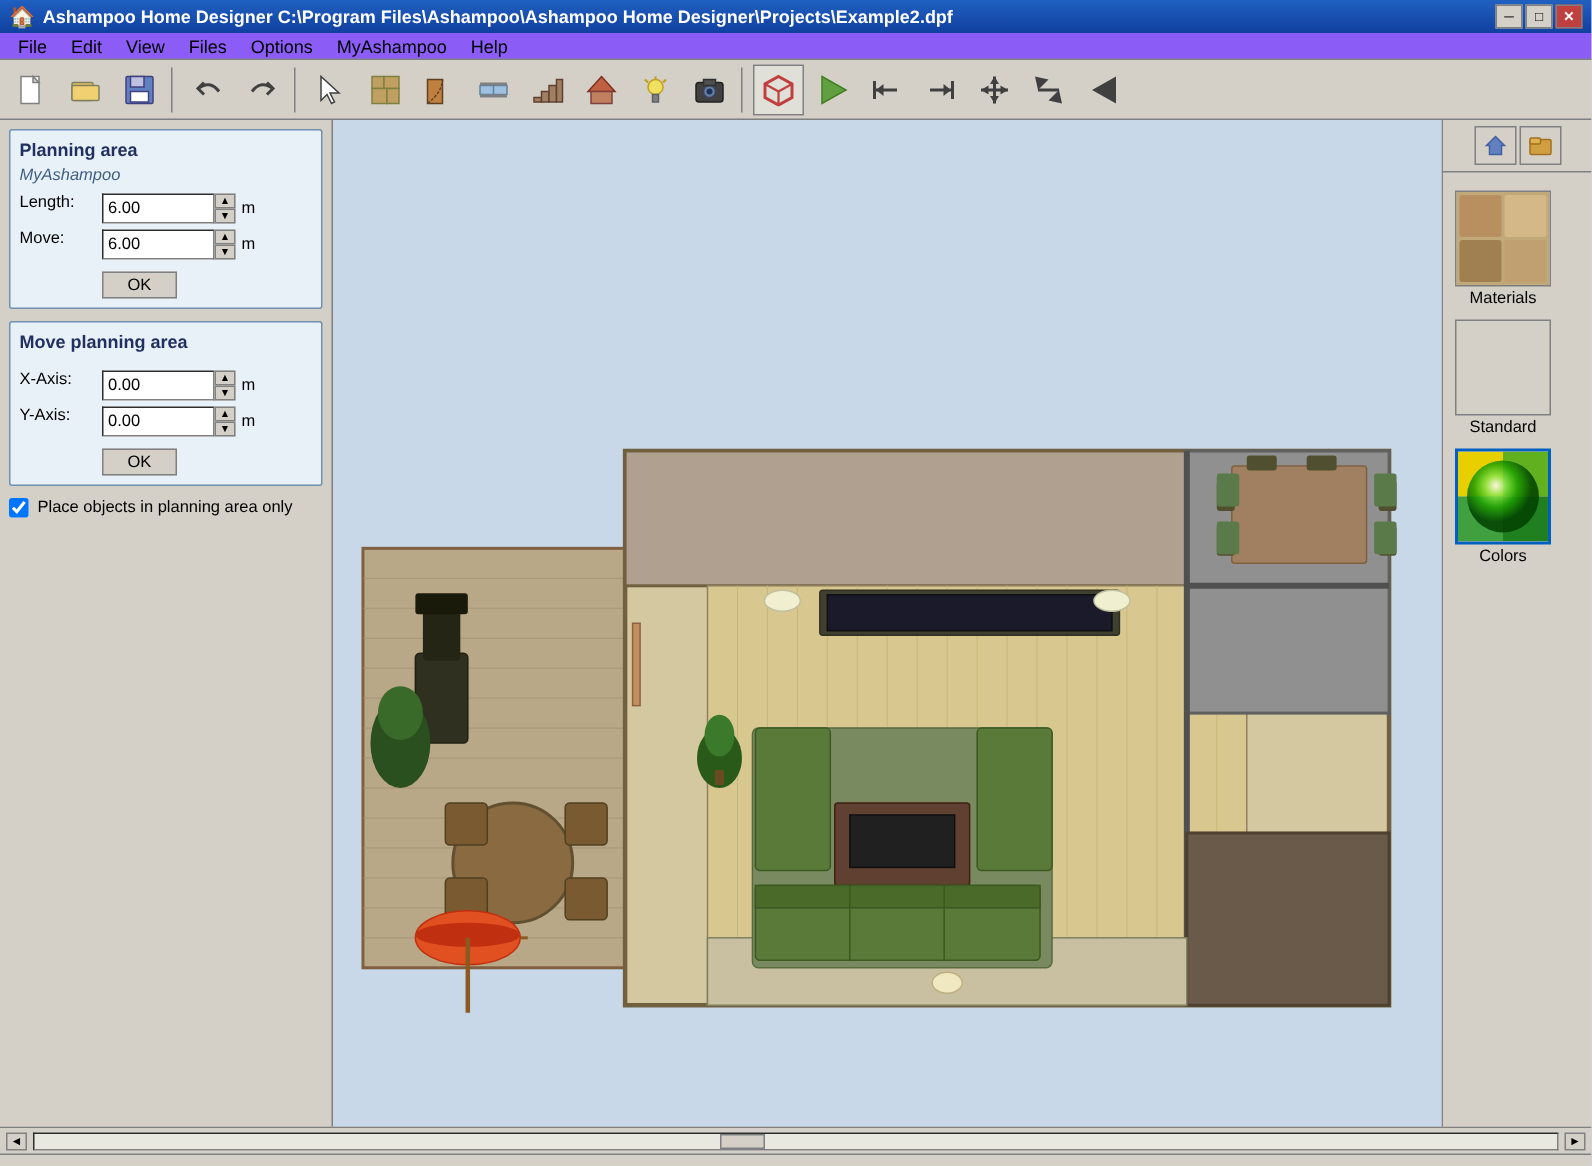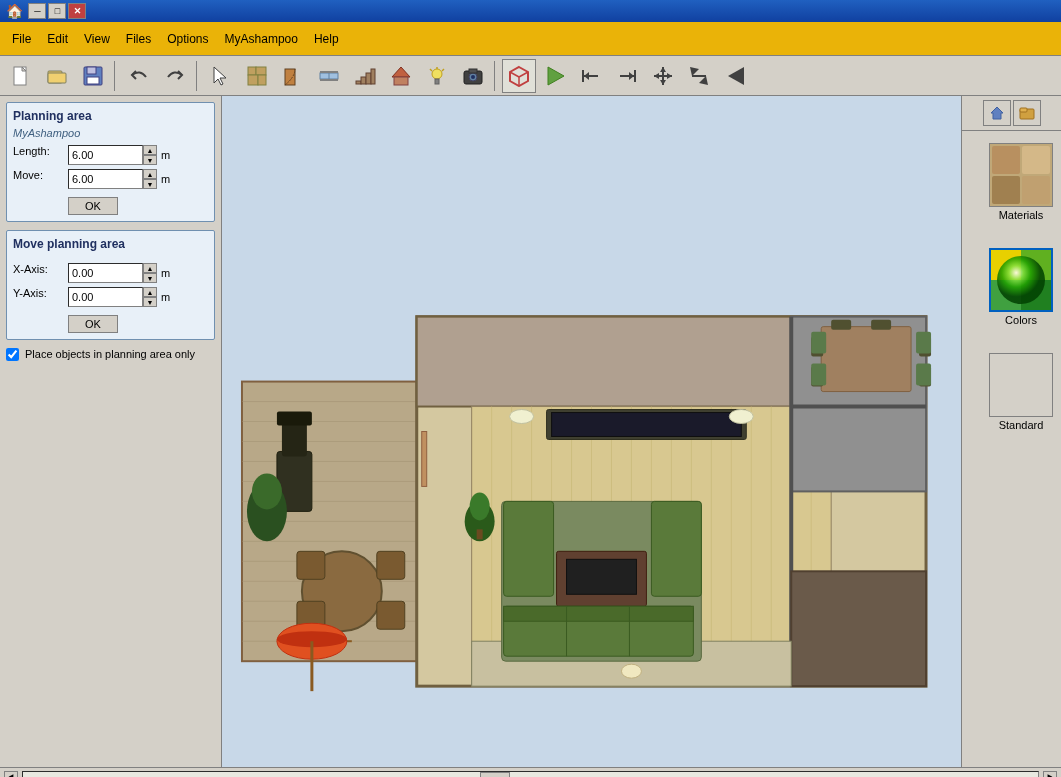--- a/index.html
+++ b/index.html
@@ -20,22 +20,22 @@
     #title-bar .title-text { flex: 1; }
     #title-bar .window-controls { display: flex; gap: 2px; }
     .win-btn {
       width: 18px; height: 16px; background: #d4d0c8; border: 1px solid #808080;
       font-size: 9px; display: flex; align-items: center; justify-content: center;
       cursor: pointer; color: black;
     }
 
     
     #menu-bar {
-      background: #eab308;
-      height: 34px;
+      background: #8b5cf6;
+      height: 18px;
       display: flex;
       align-items: center;
       padding: 0 4px;
       border-bottom: 1px solid #808080;
     }
     .menu-item {
       padding: 2px 8px;
       cursor: pointer;
       font-size: 12px;
     }
@@ -182,23 +182,23 @@
       background: #d4d0c8;
       border: 1px solid #808080;
       display: flex; align-items: center; justify-content: center;
       cursor: pointer;
       font-size: 14px;
     }
 
     .catalog-items {
       display: flex;
       flex-direction: column;
-      align-items: flex-end;
+      align-items: flex-start;
       padding: 8px 4px;
-      gap: 19px;
+      gap: 0;
       overflow-y: auto;
     }
     .catalog-item {
       display: flex;
       flex-direction: column;
       align-items: center;
       cursor: pointer;
       padding: 4px;
     }
     .catalog-thumb {
@@ -266,20 +266,21 @@
       display: flex; align-items: center; justify-content: center;
       font-size: 8px;
       cursor: pointer;
     }
   </style>
 </head>
 <body>
 
 <div id="title-bar">
   <span style="margin-right:5px; font-size:14px;">🏠</span>
+  <span class="title-text">Ashampoo Home Designer C:\Program Files\Ashampoo\Ashampoo Home Designer\Projects\Example2.dpf</span>
   <div class="window-controls">
     <div class="win-btn">─</div>
     <div class="win-btn">□</div>
     <div class="win-btn" style="background:#c04040; color:white;">✕</div>
   </div>
 </div>
 
 <div id="menu-bar">
   <span class="menu-item">File</span>
   <span class="menu-item">Edit</span>
@@ -650,20 +651,27 @@
             <rect x="2" y="2" width="28" height="28" fill="#b89060" rx="2"></rect>
             <rect x="32" y="2" width="28" height="28" fill="#d4b888" rx="2"></rect>
             <rect x="2" y="32" width="28" height="28" fill="#a08050" rx="2"></rect>
             <rect x="32" y="32" width="28" height="28" fill="#c0a070" rx="2"></rect>
           </svg>
         </div>
         <span class="catalog-label">Materials</span>
       </div>
 
 
+      <div class="catalog-item">
+        <div class="catalog-thumb" style="background: #d4d0c8;">
+          
+        </div>
+        <span class="catalog-label">Standard</span>
+      </div>
+
       <div class="catalog-item selected">
         <div class="catalog-thumb" style="border: 2px solid #0060c0;">
           <svg width="60" height="60" viewBox="0 0 60 60">
 
             <defs>
               <radialGradient id="sphereGrad" cx="40%" cy="35%">
                 <stop offset="0%" stop-color="#ffffff"></stop>
                 <stop offset="30%" stop-color="#80e040"></stop>
                 <stop offset="60%" stop-color="#20a000"></stop>
                 <stop offset="100%" stop-color="#004000"></stop>
@@ -678,27 +686,20 @@
             <rect x="0" y="0" width="30" height="30" fill="#e8d000"></rect>
             <rect x="30" y="0" width="30" height="30" fill="#60b020"></rect>
             <rect x="0" y="30" width="30" height="30" fill="#40a040"></rect>
             <rect x="30" y="30" width="30" height="30" fill="#208020"></rect>
 
             <circle cx="30" cy="30" r="24" fill="url(#sphereGrad)" opacity="0.85"></circle>
           </svg>
         </div>
         <span class="catalog-label">Colors</span>
       </div>
-
-      <div class="catalog-item">
-        <div class="catalog-thumb" style="background: #d4d0c8;">
-          
-        </div>
-        <span class="catalog-label">Standard</span>
-      </div>
     </div>
   </div>
 </div>
 
 <div id="scroll-area">
   <div class="scroll-arrow">◄</div>
   <div class="scroll-track">
     <div class="scroll-thumb"></div>
   </div>
   <div class="scroll-arrow">►</div>

